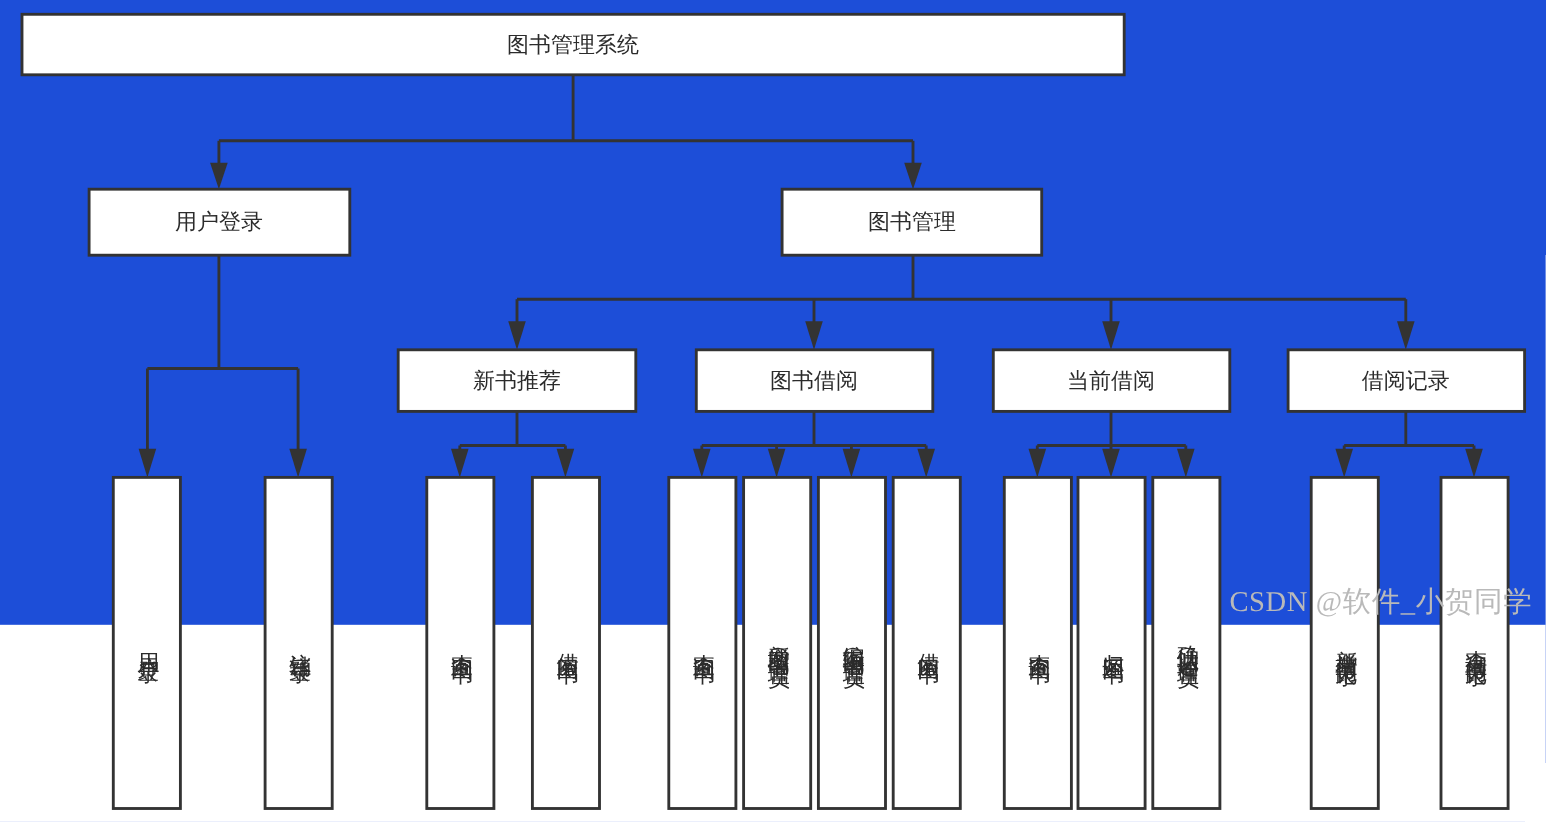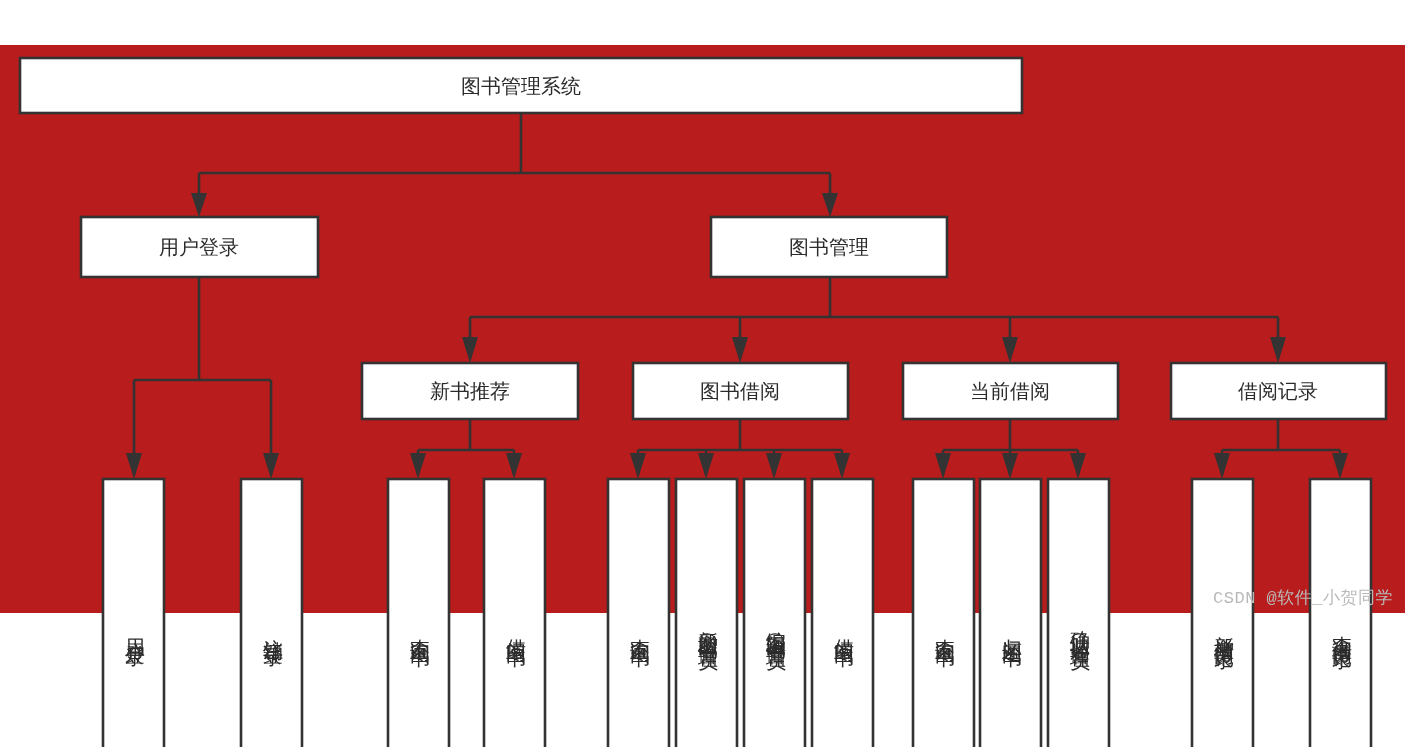--- a/index.html
+++ b/index.html
@@ -11,22 +11,21 @@
   body {
     width: 1405px;
     height: 747px;
     font-family: "DejaVu Sans", "Liberation Sans", sans-serif;
     overflow: hidden;
   }
   #diagram-root {
     position: relative;
     width: 1405px;
     height: 568px;
-    background: #b91c1c;
-    margin-top: 45px;
+    background: #1d4ed8;
   }
   svg.flowchart {
     position: absolute;
     top: 0;
     left: 0;
     width: 1405px;
     height: 747px;
     display: block;
   }
   .node-box {
@@ -58,22 +57,22 @@
     text-anchor: middle;
     dominant-baseline: middle;
     writing-mode: vertical-rl;
     text-orientation: upright;
     letter-spacing: 3px;
   }
   .watermark {
     position: absolute;
     right: 12px;
     bottom: 4px;
-    font-family: Liberation Mono, monospace;
-    font-size: 17px;
+    font-family: Liberation Serif, serif;
+    font-size: 26px;
     color: #b9b9b9;
     letter-spacing: 0.5px;
     white-space: nowrap;
     user-select: none;
     pointer-events: none;
   }
 </style>
 </head>
 <body>
 

